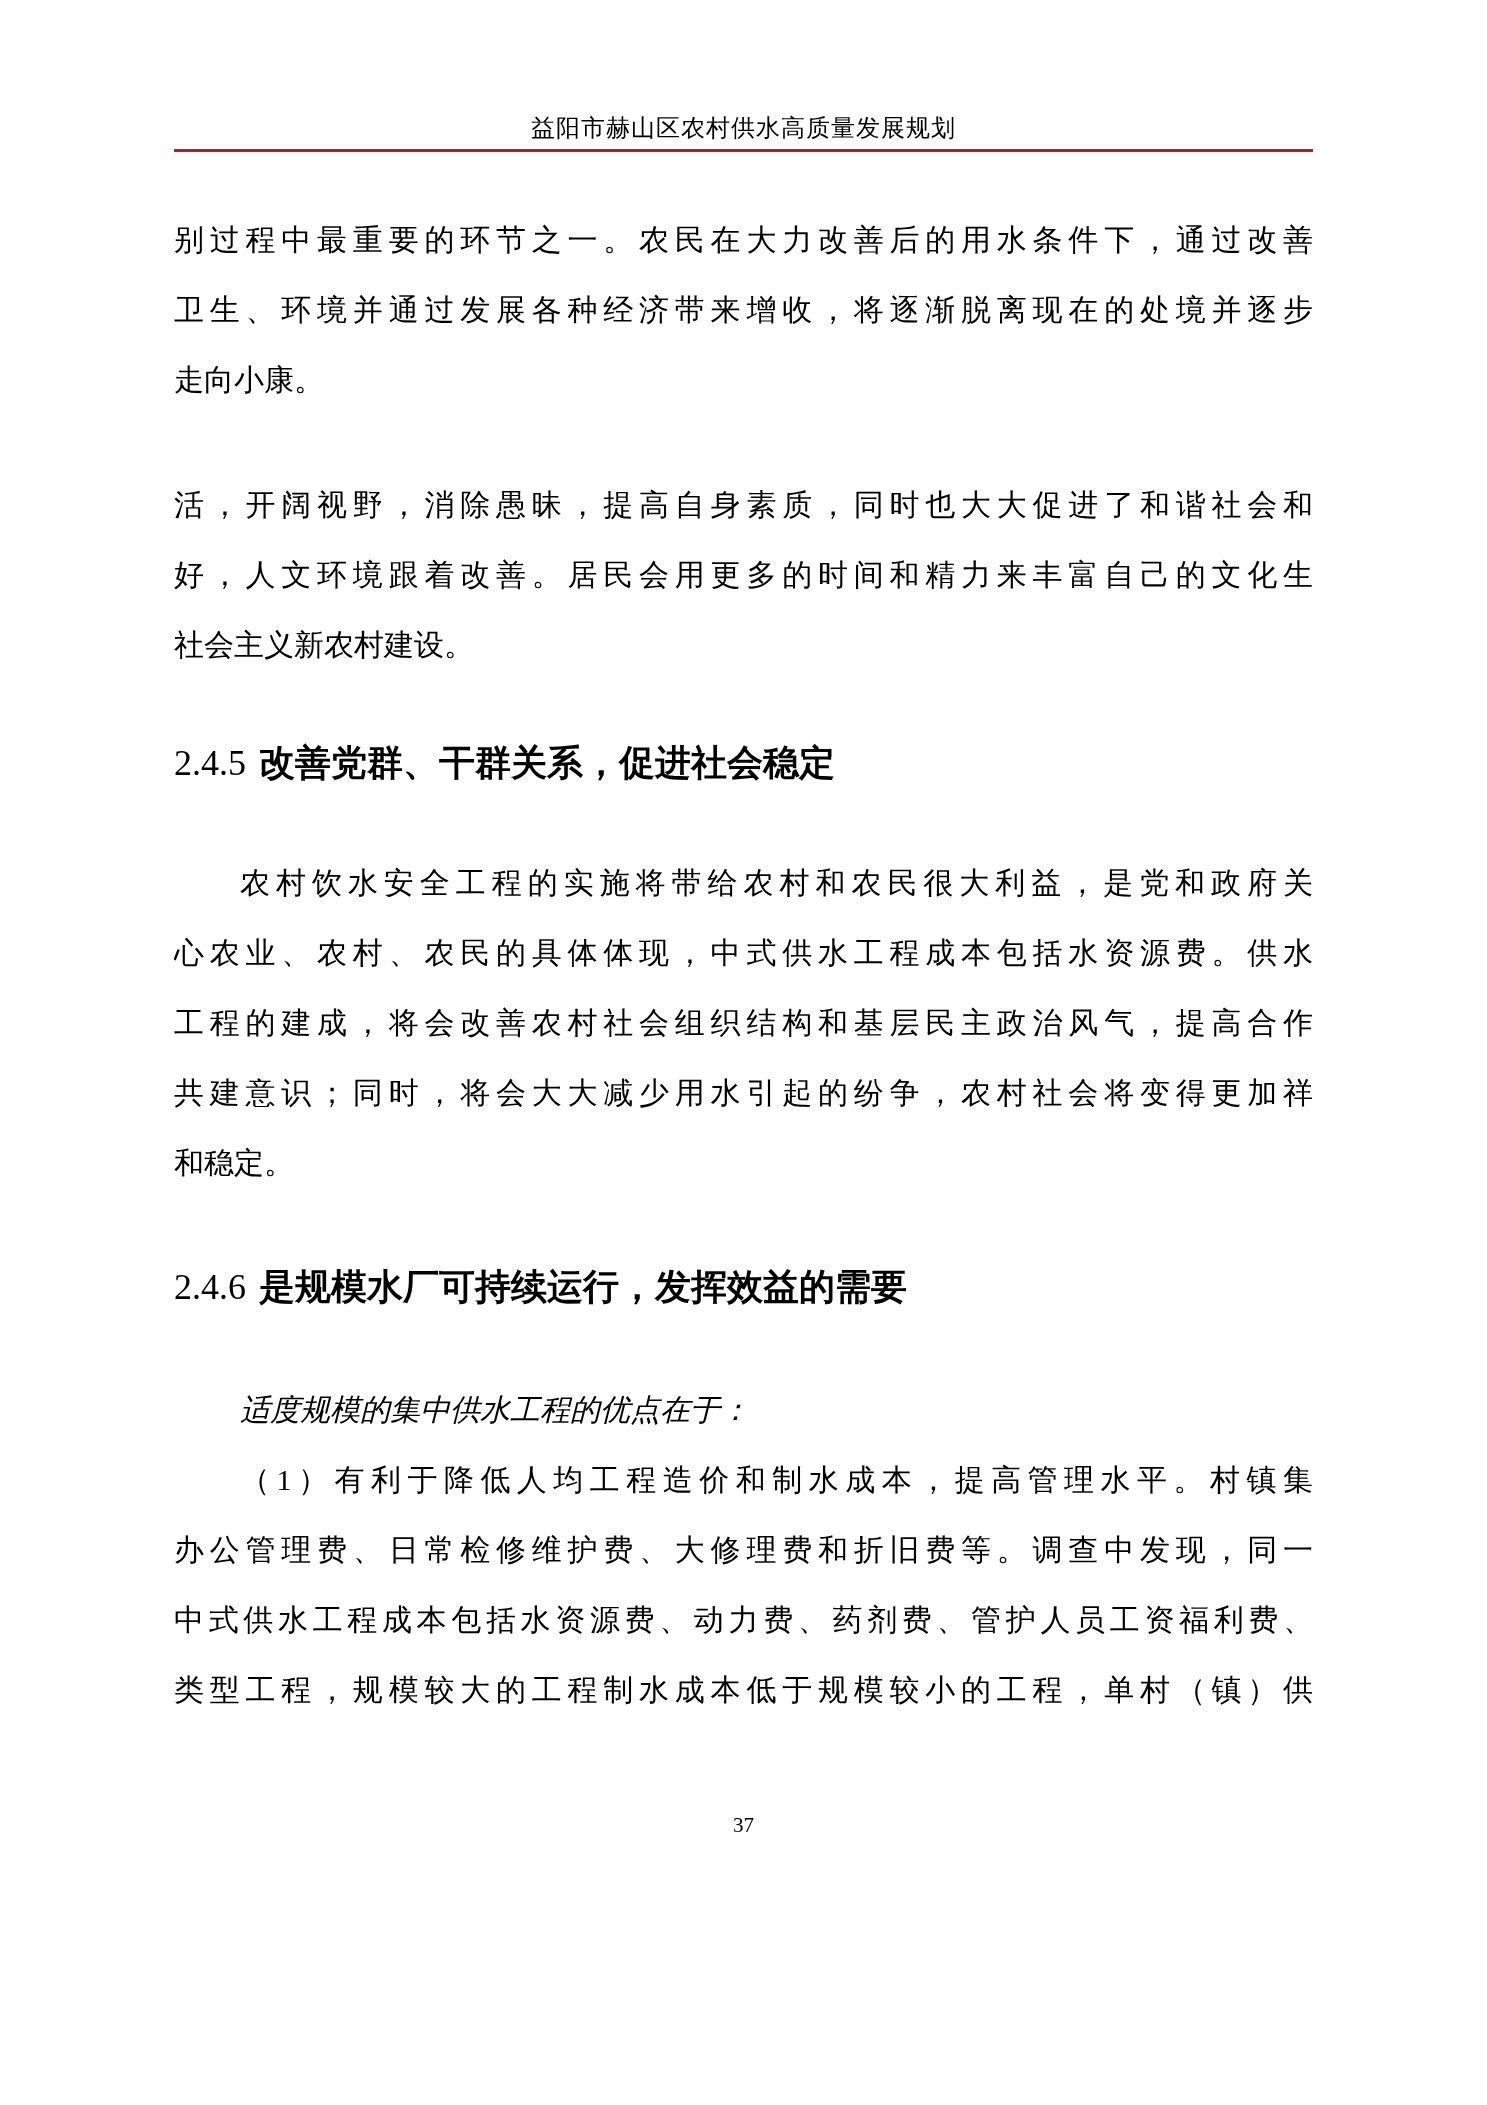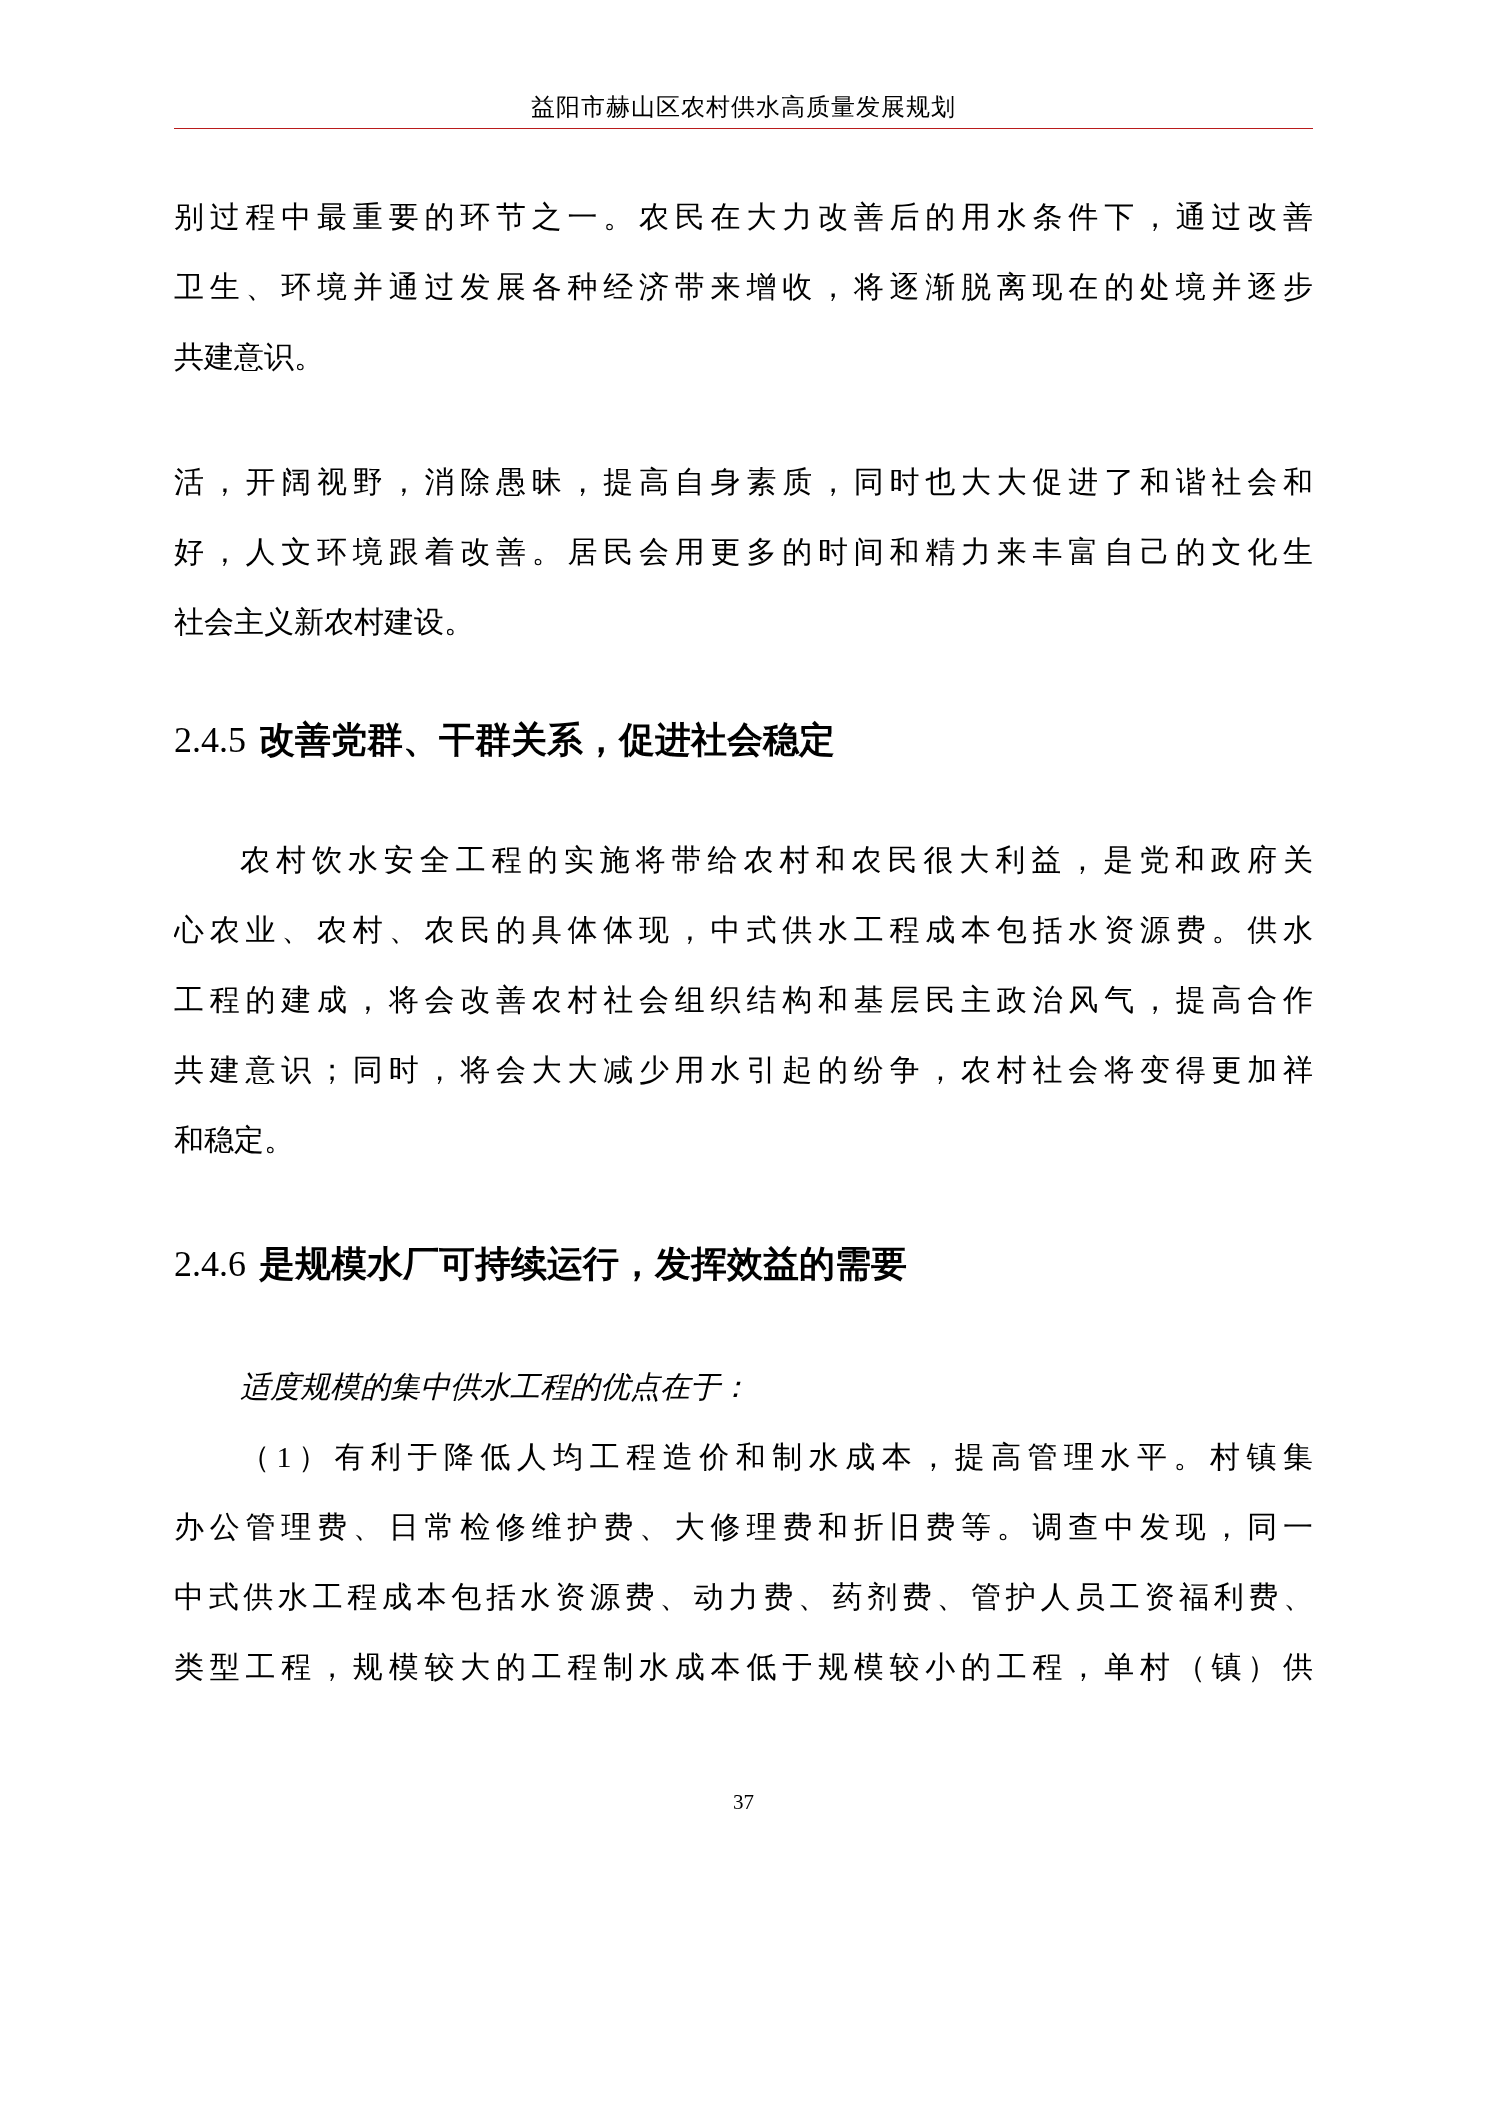--- a/index.html
+++ b/index.html
@@ -8,23 +8,23 @@
     width: 1487px;
     height: 2105px;
     margin: 0 auto;
     background: #ffffff;
     color: #000000;
     font-family: "Liberation Serif", "DejaVu Serif", serif;
     overflow: hidden;
   }
   
   .pageheader {
-    margin: 8px 174px;
-    padding-top: 86px;
-    border-bottom: 1px solid #b91c1c;
+    margin: 1px 174px;
+    padding-top: 114px;
+    border-bottom: 3px solid #b91c1c;
   }
   .pageheader-title {
     text-align: center;
     font-size: 24px;
     line-height: 26px;
     margin-bottom: 8px;
     letter-spacing: 1px;
   }
   
   .bodycol { margin: 0 174px; }
@@ -81,21 +81,21 @@
 
   <div class="pageheader">
     <div class="pageheader-title">益阳市赫山区农村供水高质量发展规划</div>
   </div>
 
   <div class="bodycol">
 
     <div class="para p1">
       <div class="line justify">别过程中最重要的环节之一。农民在大力改善后的用水条件下，通过改善</div>
       <div class="line justify">卫生、环境并通过发展各种经济带来增收，将逐渐脱离现在的处境并逐步</div>
-      <div class="line leftend">共建意识。</div>
+      <div class="line leftend">走向小康。</div>
     </div>
 
 
     <div class="para p2">
       <div class="line justify">活，开阔视野，消除愚昧，提高自身素质，同时也大大促进了和谐社会和</div>
       <div class="line justify">好，人文环境跟着改善。居民会用更多的时间和精力来丰富自己的文化生</div>
       <div class="line leftend">社会主义新农村建设。</div>
     </div>
 
     <div class="heading h245">

